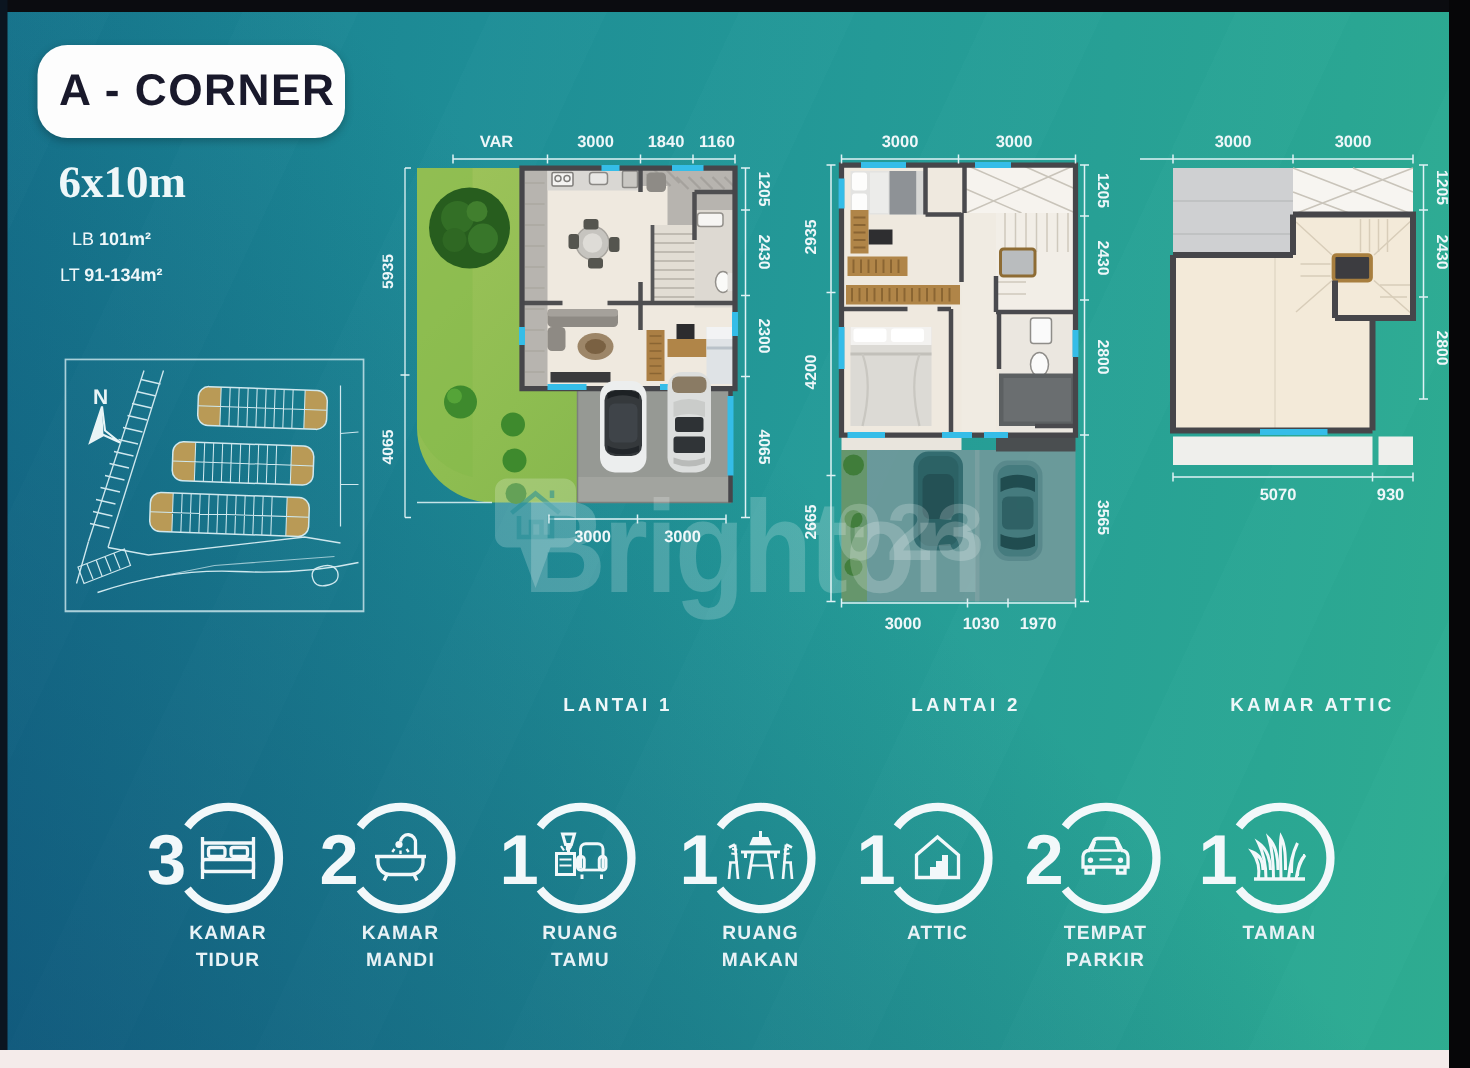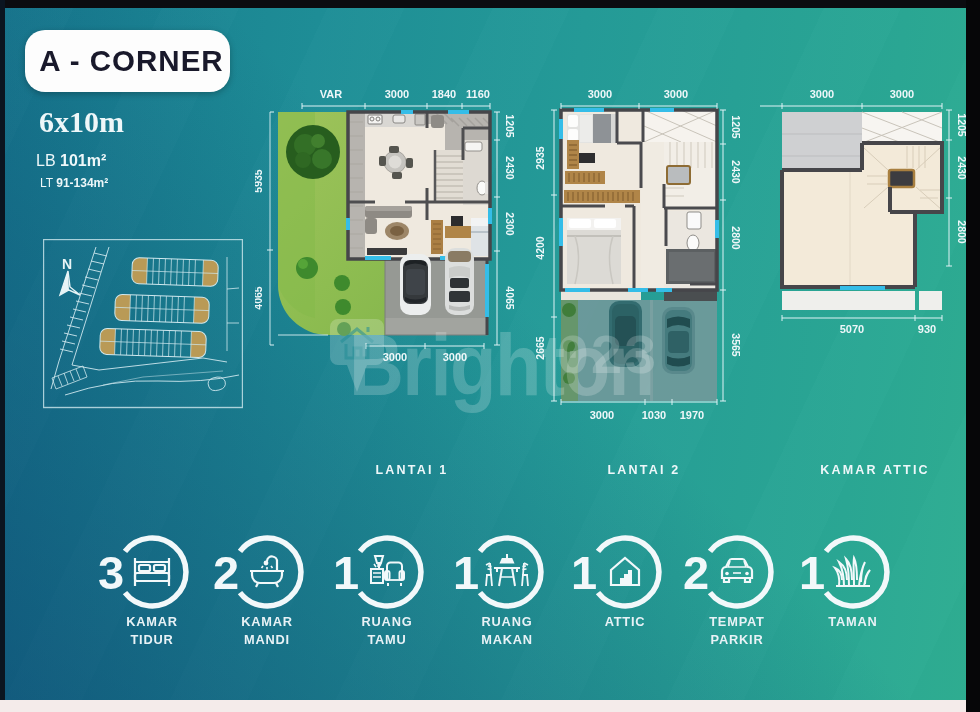--- a/index.html
+++ b/index.html
@@ -17,21 +17,21 @@
 <div class="page">
 
   <div class="shade"></div>
 
   <div class="abs" style="left:25px;top:30px;width:205px;height:62px;background:#fdfdfd;border-radius:20px;box-shadow:0 2px 6px rgba(0,0,0,0.25);"></div>
 
   <div class="abs" style="left:29px;top:30px;width:205px;height:62px;line-height:62px;text-align:center;font-size:29.5px;font-weight:bold;color:#19192b;letter-spacing:1px;">A - CORNER</div>
 
   <div class="abs w" style="left:39px;top:105px;font-size:30px;font-weight:bold;font-family:Liberation Serif, serif;">6x10m</div>
 
-  <div class="abs w" style="left:36px;top:152px;font-size:16px;">LB <b>101m²</b></div>
+  <div class="abs w" style="left:48px;top:152px;font-size:12px;">LB <b>101m²</b></div>
 
   <div class="abs w" style="left:40px;top:176px;font-size:12px;">LT <b>91-134m²</b></div>
 
   <div id="sitemap" class="abs" style="left:43px;top:239px;">
   <svg width="200" height="170" viewBox="0 0 200 170">
     <g fill="none" stroke="#cfe8ee" stroke-width="1">
 
       <rect x="0.5" y="0.5" width="199" height="168" stroke-width="1.4" opacity="0.8"></rect>
 
       <g stroke-width="0.9">

